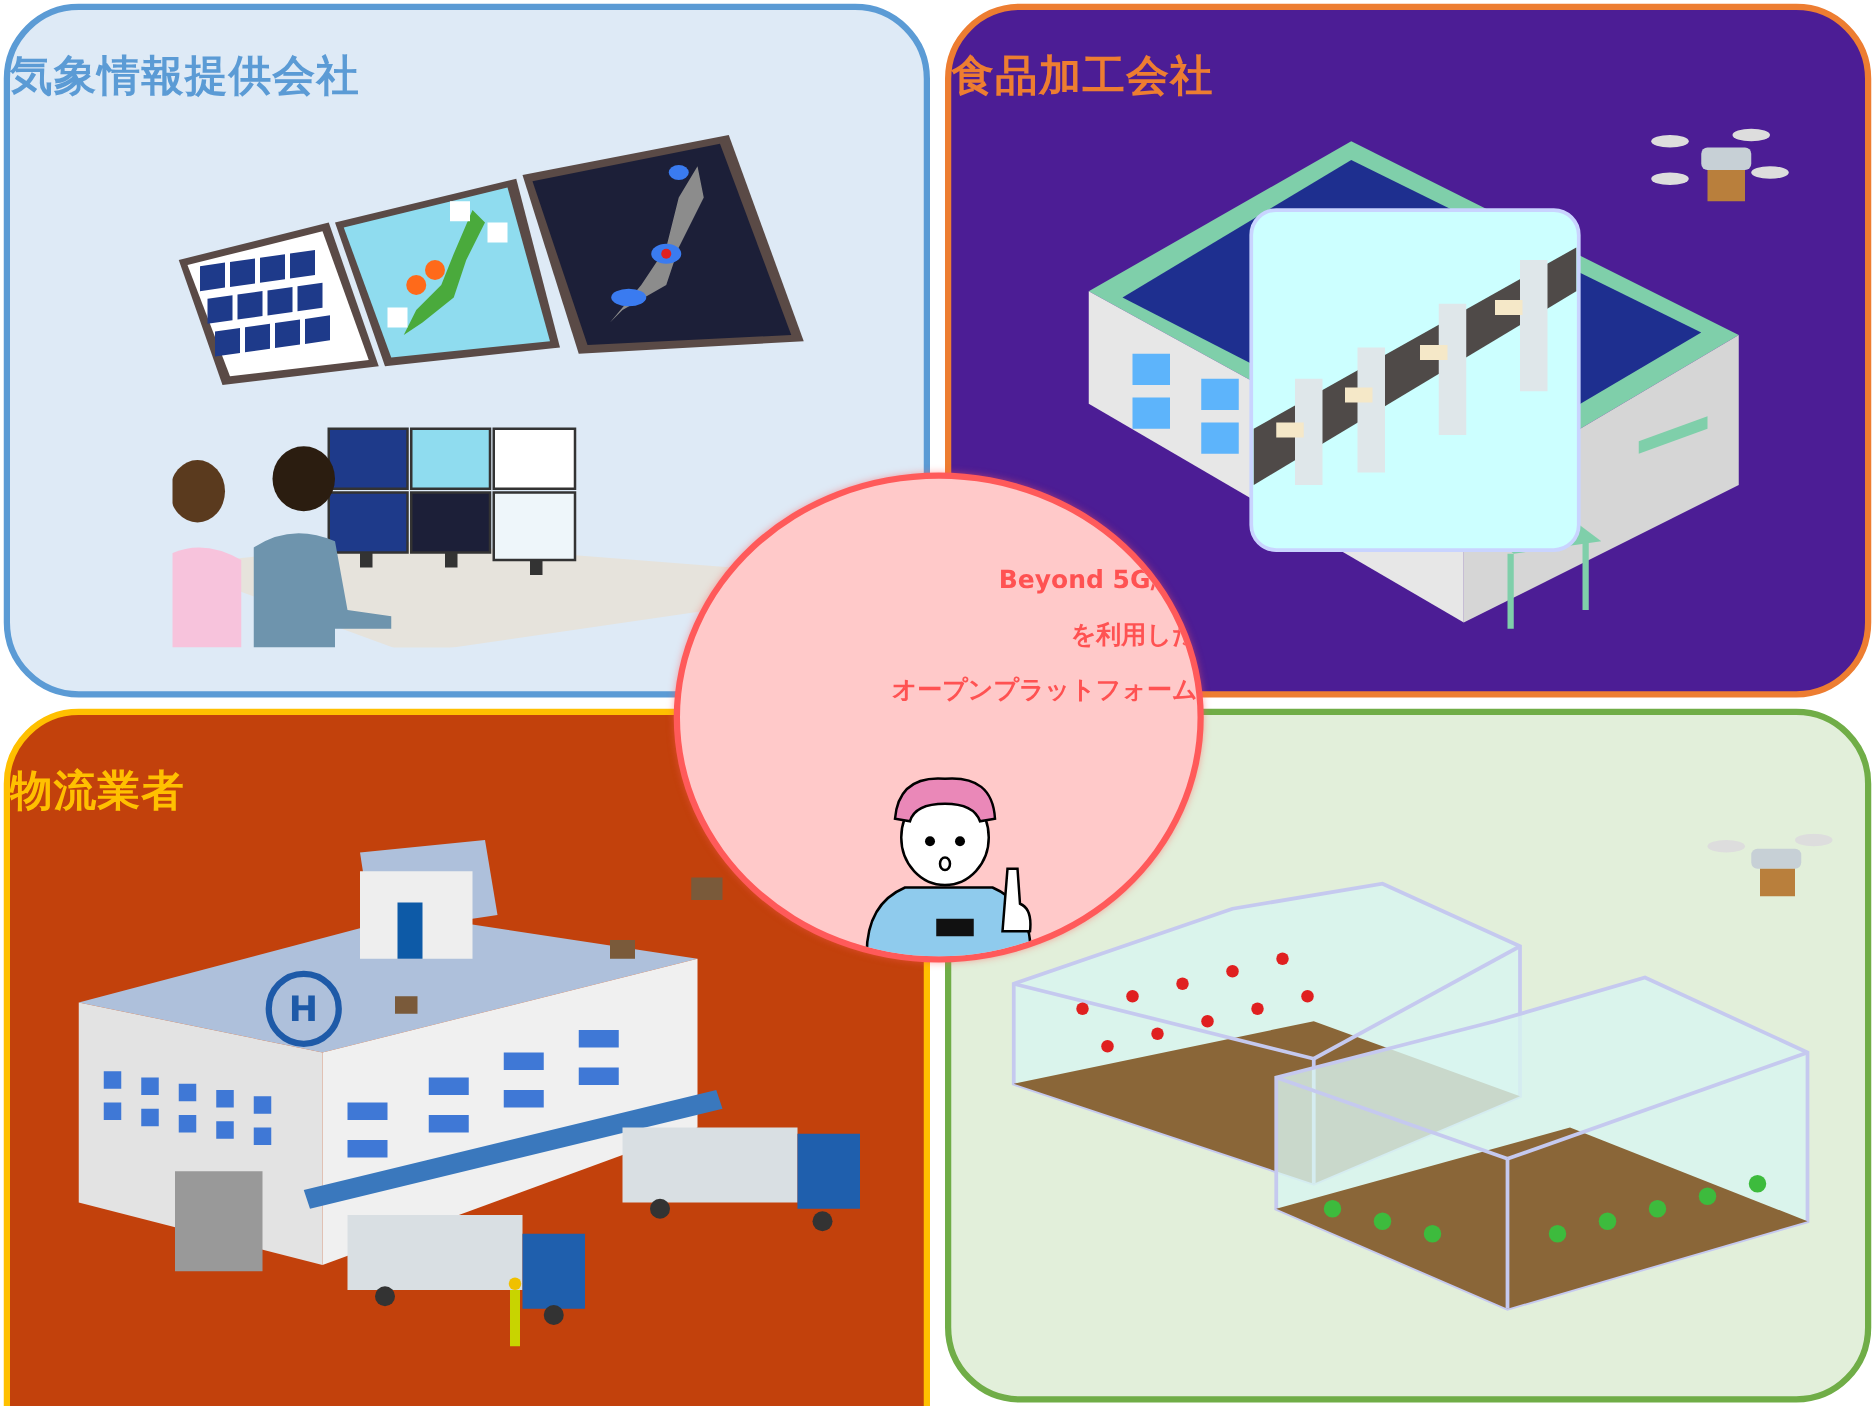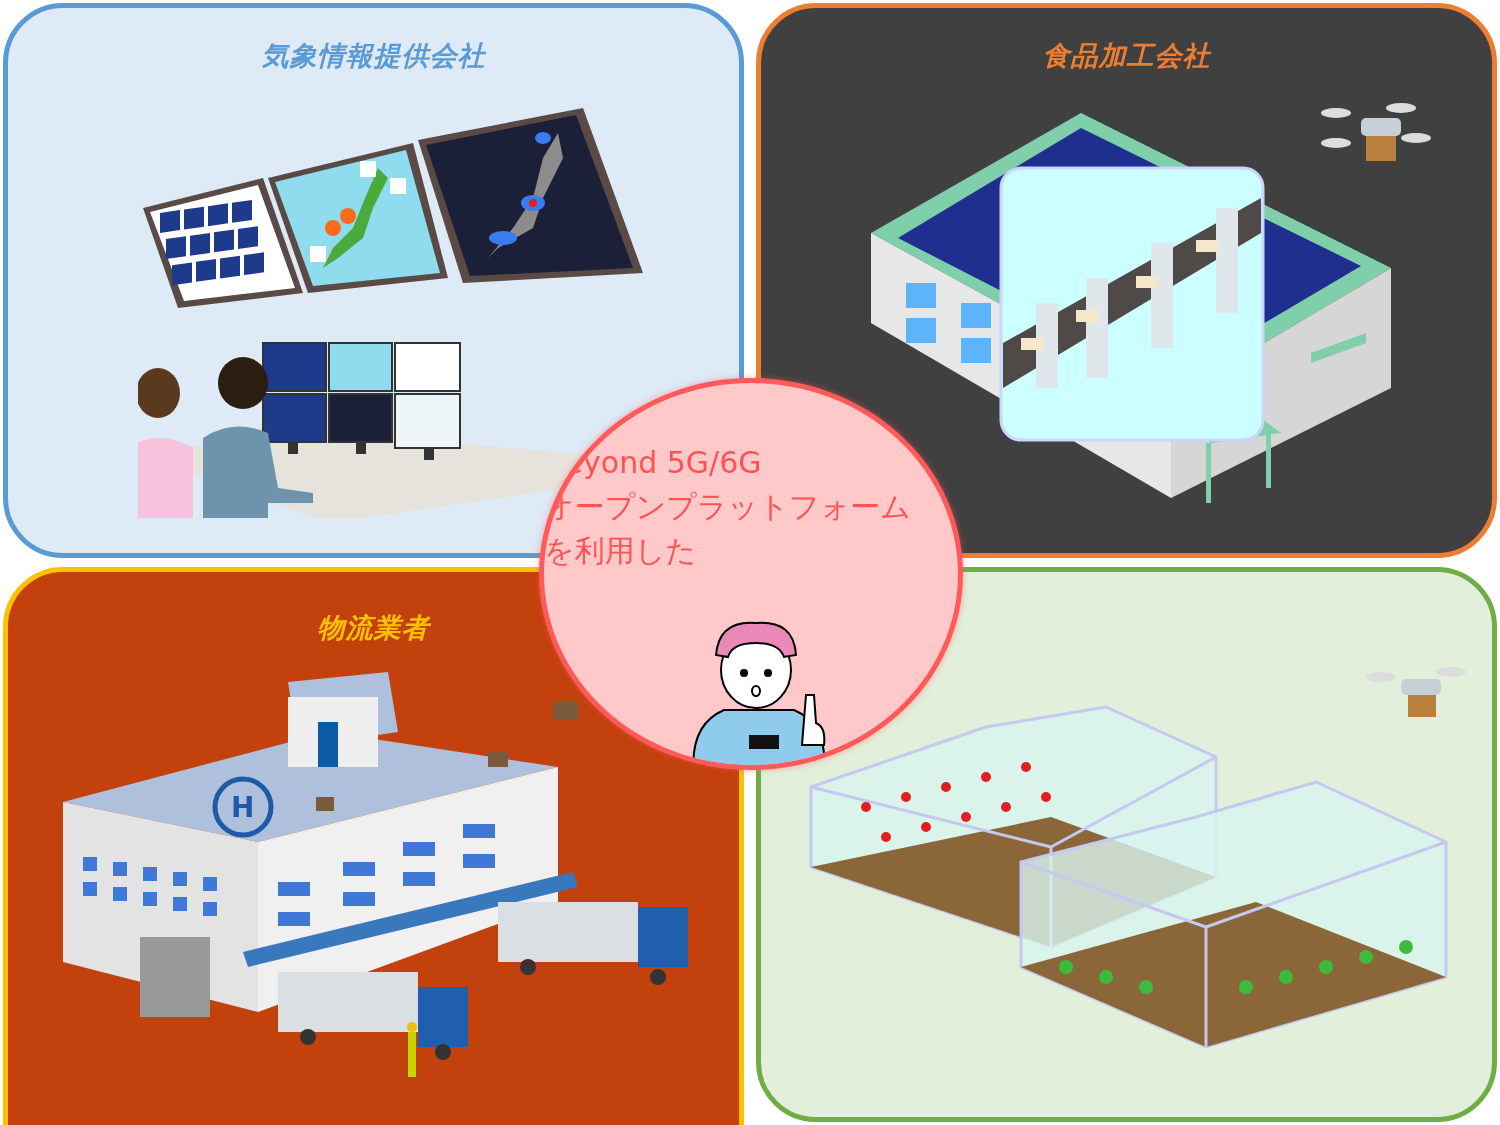--- a/index.html
+++ b/index.html
@@ -1,25 +1,25 @@
 <!DOCTYPE html>
 <html><head>
 <meta charset="utf-8">
 <style>
   html, body { margin:0; padding:0; background:#ffffff; }
   body { width:1500px; height:1125px; position:relative; overflow:hidden; font-family:"DejaVu Sans", sans-serif; }
   .panel { position:absolute; box-sizing:border-box; border-width:5px; border-style:solid; border-radius:60px; }
-  .panel-title { position:absolute; left:0; right:0; text-align:center; font-weight:bold; font-size:27px; letter-spacing:1px;font-style:italic; }
+  .panel-title { position:absolute; left:0; right:0; font-weight:bold; font-size:34px; letter-spacing:1px; }
   .p-weather { left:3px; top:3px; width:741px; height:555px; background:#deeaf6; border-color:#5b9bd5; }
-  .p-food { left:756px; top:3px; width:741px; height:555px; background:#404040; border-color:#ed7d31; }
+  .p-food { left:756px; top:3px; width:741px; height:555px; background:#4c1d95; border-color:#ed7d31; }
   .p-logi { left:3px; top:567px; width:741px; height:649px; background:#c2410c; border-color:#ffc000; }
   .p-agri { left:756px; top:567px; width:741px; height:555px; background:#e2efda; border-color:#70ad47; }
   .illus { position:absolute; }
   .center { position:absolute; left:539px; top:378px; width:424px; height:392px; border-radius:50%; background:#ffc9c9; border:5px solid #ff5a5a; box-sizing:border-box; box-shadow:0 0 6px rgba(255,90,90,0.5); overflow:hidden; }
-  .center-text { position:absolute; left:0; right:0; top:58px; text-align:left; color:#ff5252; font-weight:normal; font-size:30px; line-height:44px; }
+  .center-text { position:absolute; left:0; right:0; top:58px; text-align:right; color:#ff5252; font-weight:bold; font-size:20px; line-height:44px; }
   .center-text div { white-space:nowrap; }
 </style>
 </head>
 <body>
 
 <div class="panel p-weather">
   <div class="panel-title" style="top:30px;color:#5b9bd5;">気象情報提供会社</div>
   <svg class="illus" style="left:130px;top:90px;" width="520" height="420" viewBox="0 0 520 420">
 
     <g>
@@ -231,22 +231,22 @@
         <circle cx="520" cy="300" r="7"></circle>
         <circle cx="560" cy="290" r="7"></circle>
         <circle cx="600" cy="280" r="7"></circle>
     </g>
   </svg>
 </div>
 
 <div class="center">
   <div class="center-text">
     <div>Beyond 5G/6G</div>
+    <div>を利用した</div>
     <div>オープンプラットフォーム</div>
-    <div>を利用した</div>
   </div>
   <svg style="position:absolute;left:140px;top:232px;" width="150" height="160" viewBox="0 0 150 160">
     <path d="M10,160 Q5,110 40,95 L110,95 Q145,110 140,160 Z" fill="#8fcbed" stroke="#000" stroke-width="2"></path>
     <rect x="65" y="120" width="30" height="14" fill="#111"></rect>
     <ellipse cx="72" cy="55" rx="35" ry="38" fill="#fff" stroke="#000" stroke-width="2"></ellipse>
     <path d="M32,40 Q35,5 72,8 Q110,5 112,40 L100,42 Q95,28 72,28 Q48,28 44,42 Z" fill="#ea88b8" stroke="#000" stroke-width="2"></path>
     <circle cx="60" cy="58" r="4" fill="#000"></circle>
     <circle cx="84" cy="58" r="4" fill="#000"></circle>
     <ellipse cx="72" cy="76" rx="4" ry="5" fill="none" stroke="#000" stroke-width="2"></ellipse>
     <path d="M118,130 L122,80 L130,80 L132,108 Q142,112 140,130 Z" fill="#fff" stroke="#000" stroke-width="2"></path>

